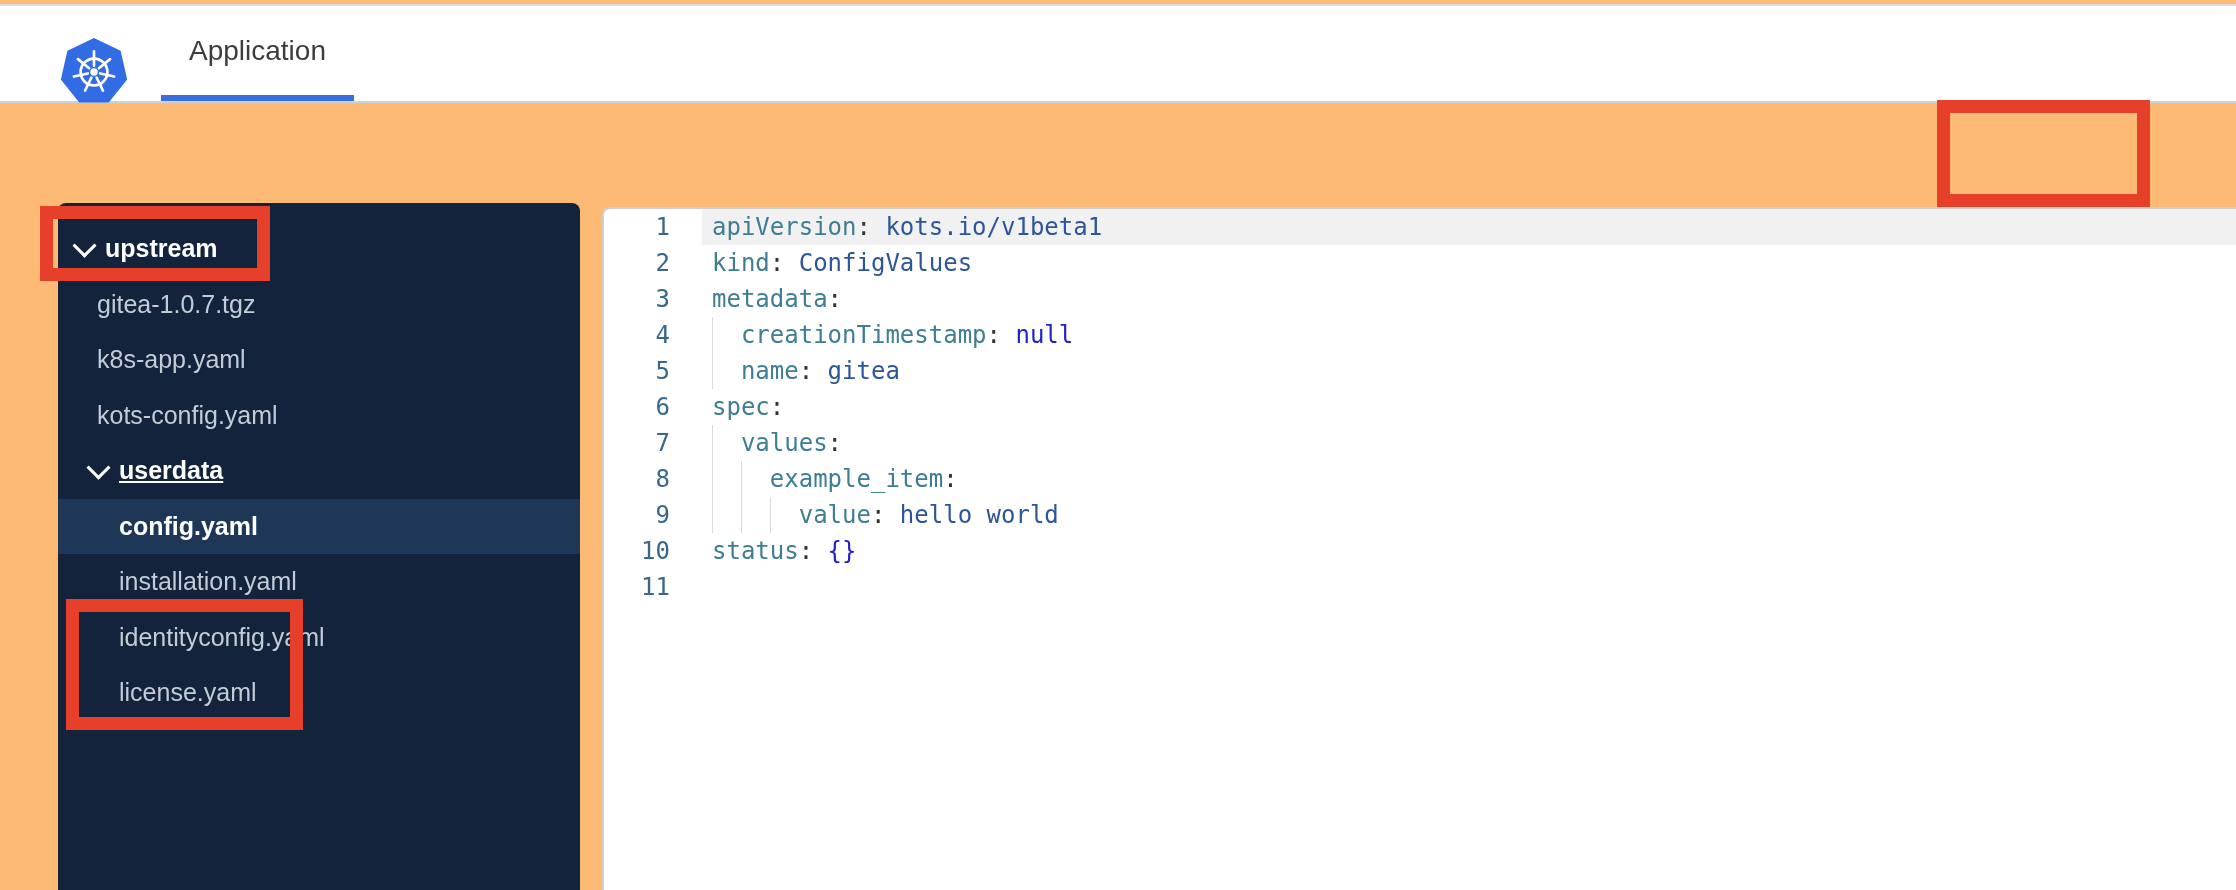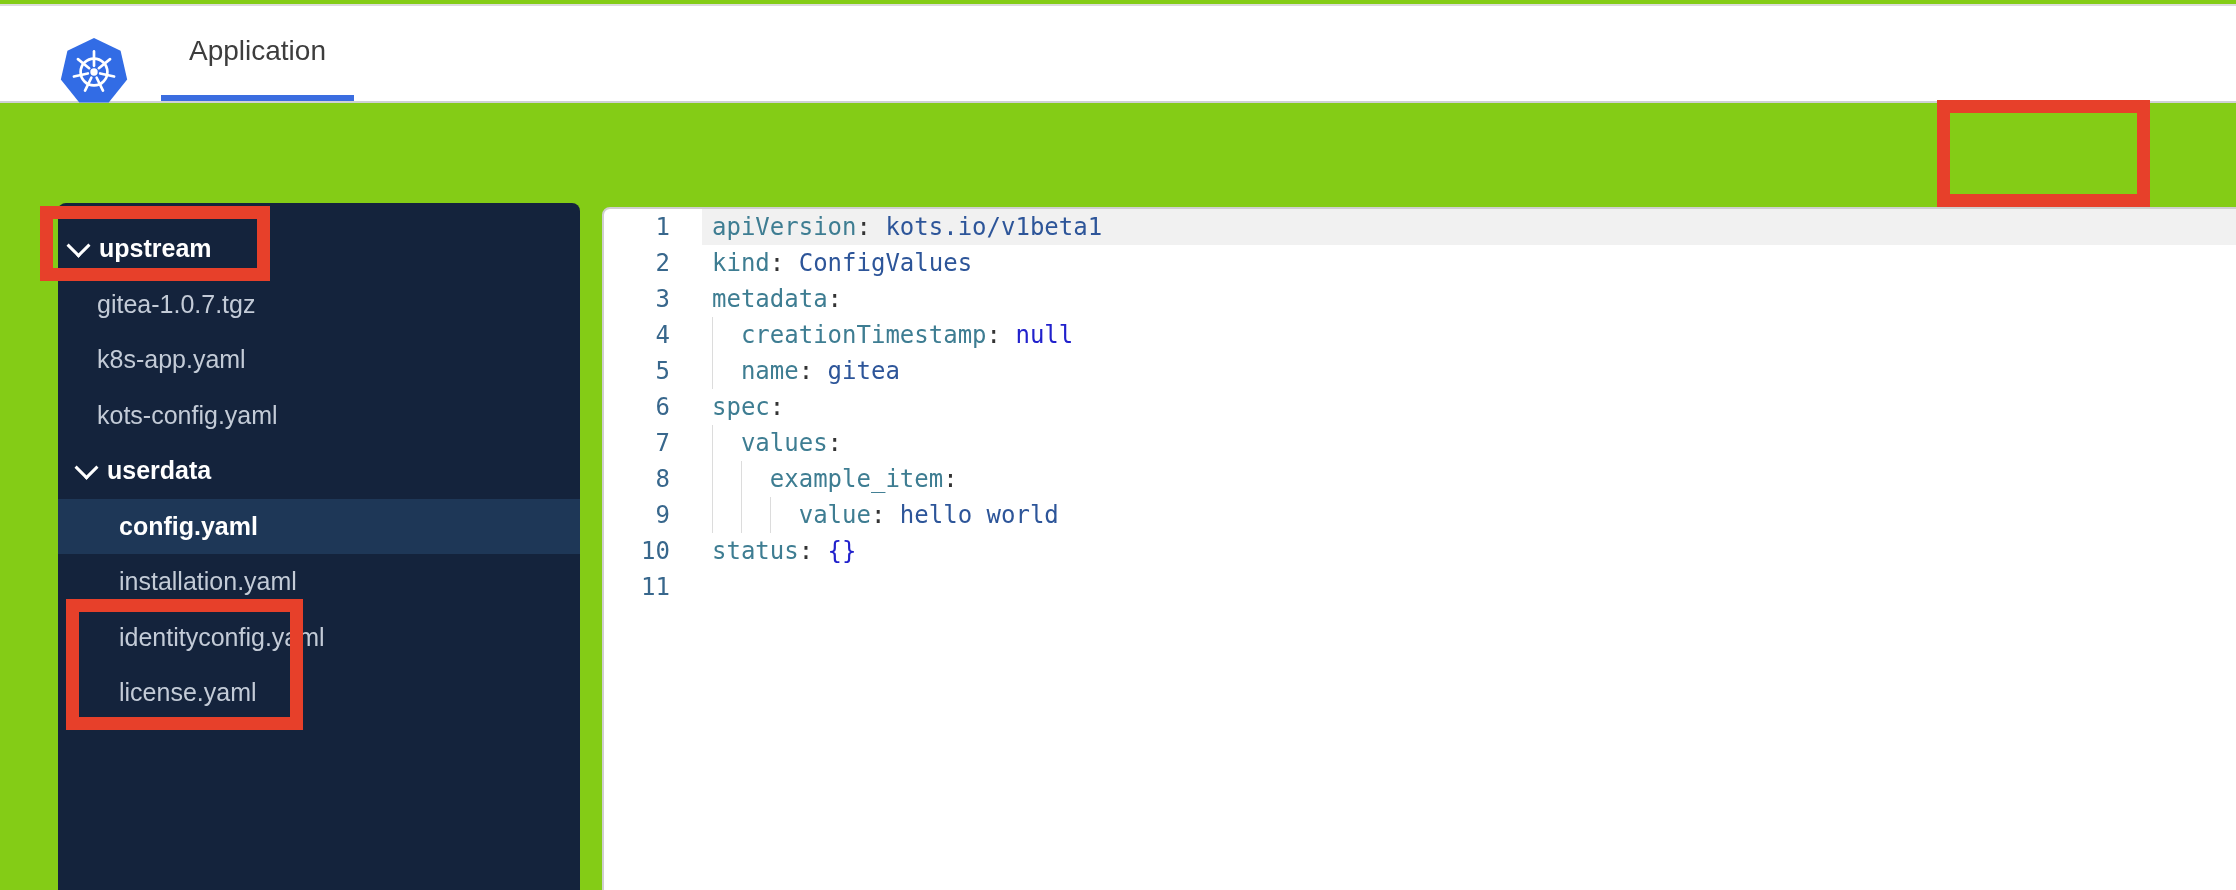--- a/index.html
+++ b/index.html
@@ -9,44 +9,44 @@
     --sidebar-navy:#14233c;
     --sidebar-selected:#1e3757;
     --file-text:#c3cbd7;
     --key-teal:#3e7d92;
     --val-blue:#2d5599;
     --special-blue:#2121cc;
     --gutter-blue:#38678c;
   }
   html,body{margin:0;padding:0;}
   body{font-family:"Liberation Sans",sans-serif;background:#fff;}
-  #app{position:relative;width:2236px;height:890px;overflow:hidden;background:#84cc16;}
+  #app{position:relative;width:2236px;height:890px;overflow:hidden;background:#fdba74;}
 
   
   .top-hairline{position:absolute;left:0;top:4px;width:100%;height:2px;background:#dcdcdc;}
   .main-nav{position:absolute;left:0;top:6px;width:100%;height:97px;background:#fff;border-bottom:2px solid #cfd1d4;box-sizing:border-box;}
   .logo-wrap{position:absolute;left:60px;top:32px;width:68px;height:68px;}
   .main-tabs{position:absolute;left:161px;top:0;height:100%;display:flex;gap:5px;}
   .main-tab{display:flex;align-items:center;justify-content:center;padding:0 28px;font-size:28px;color:#3d3d3d;box-sizing:border-box;height:100%;border-bottom:6px solid transparent;cursor:pointer;}
   .main-tab.active{border-bottom-color:var(--accent-blue);}
 
   
   .sub-nav{position:absolute;left:0;top:105px;width:100%;height:80px;background:#f5f6f8;border-bottom:2px solid #d8d8d8;box-sizing:border-box;}
   .sub-tab{position:absolute;top:50%;transform:translate(-50%,-50%);font-size:27px;color:#9b9da1;white-space:nowrap;cursor:pointer;}
   .sub-tab.active{color:#535558;}
   .sub-underline{position:absolute;left:1965px;top:177px;width:160px;height:6px;background:var(--accent-blue);}
 
   
   .sidebar{position:absolute;left:58px;top:203px;width:522px;bottom:0;background:var(--sidebar-navy);border-radius:8px 8px 0 0;padding-top:18px;box-sizing:border-box;overflow:hidden;}
   .tree-row{height:55.5px;display:flex;align-items:center;font-size:25px;color:var(--file-text);cursor:pointer;box-sizing:border-box;}
   .tree-row.folder{color:#fff;font-weight:bold;}
   .tree-row.selected{background:var(--sidebar-selected);color:#fff;font-weight:bold;}
-  .tree-row.f-lvl0{padding-left:12px;}
+  .tree-row.f-lvl0{padding-left:18px;}
   .tree-row.file-lvl0{padding-left:39px;}
-  .tree-row.f-lvl1{padding-left:20px;}
+  .tree-row.f-lvl1{padding-left:32px;text-decoration:underline;}
   .tree-row.file-lvl1{padding-left:61px;}
   .chev{width:14px;height:14px;border-right:3px solid #fff;border-bottom:3px solid #fff;transform:rotate(45deg) translate(-2px,-2px);margin-right:12px;flex:none;}
 
   
   .editor{position:absolute;left:602px;top:207px;right:-12px;bottom:-12px;background:#fff;border:2px solid #cfcfcf;border-radius:8px 0 0 0;box-sizing:border-box;overflow:hidden;font-family:"DejaVu Sans Mono",monospace;font-size:24px;}
   .code-line{display:flex;height:36px;line-height:36px;}
   .gutter-cell{width:98px;flex:none;text-align:right;padding-right:32px;box-sizing:border-box;color:var(--gutter-blue);}
   .code-cell{flex:1;position:relative;padding-left:10px;white-space:pre;color:#333;}
   .code-line.active .code-cell{background:#f1f1f1;}
   .iguide{position:absolute;top:0;bottom:0;width:0;border-left:1px solid #dcdcdc;}

